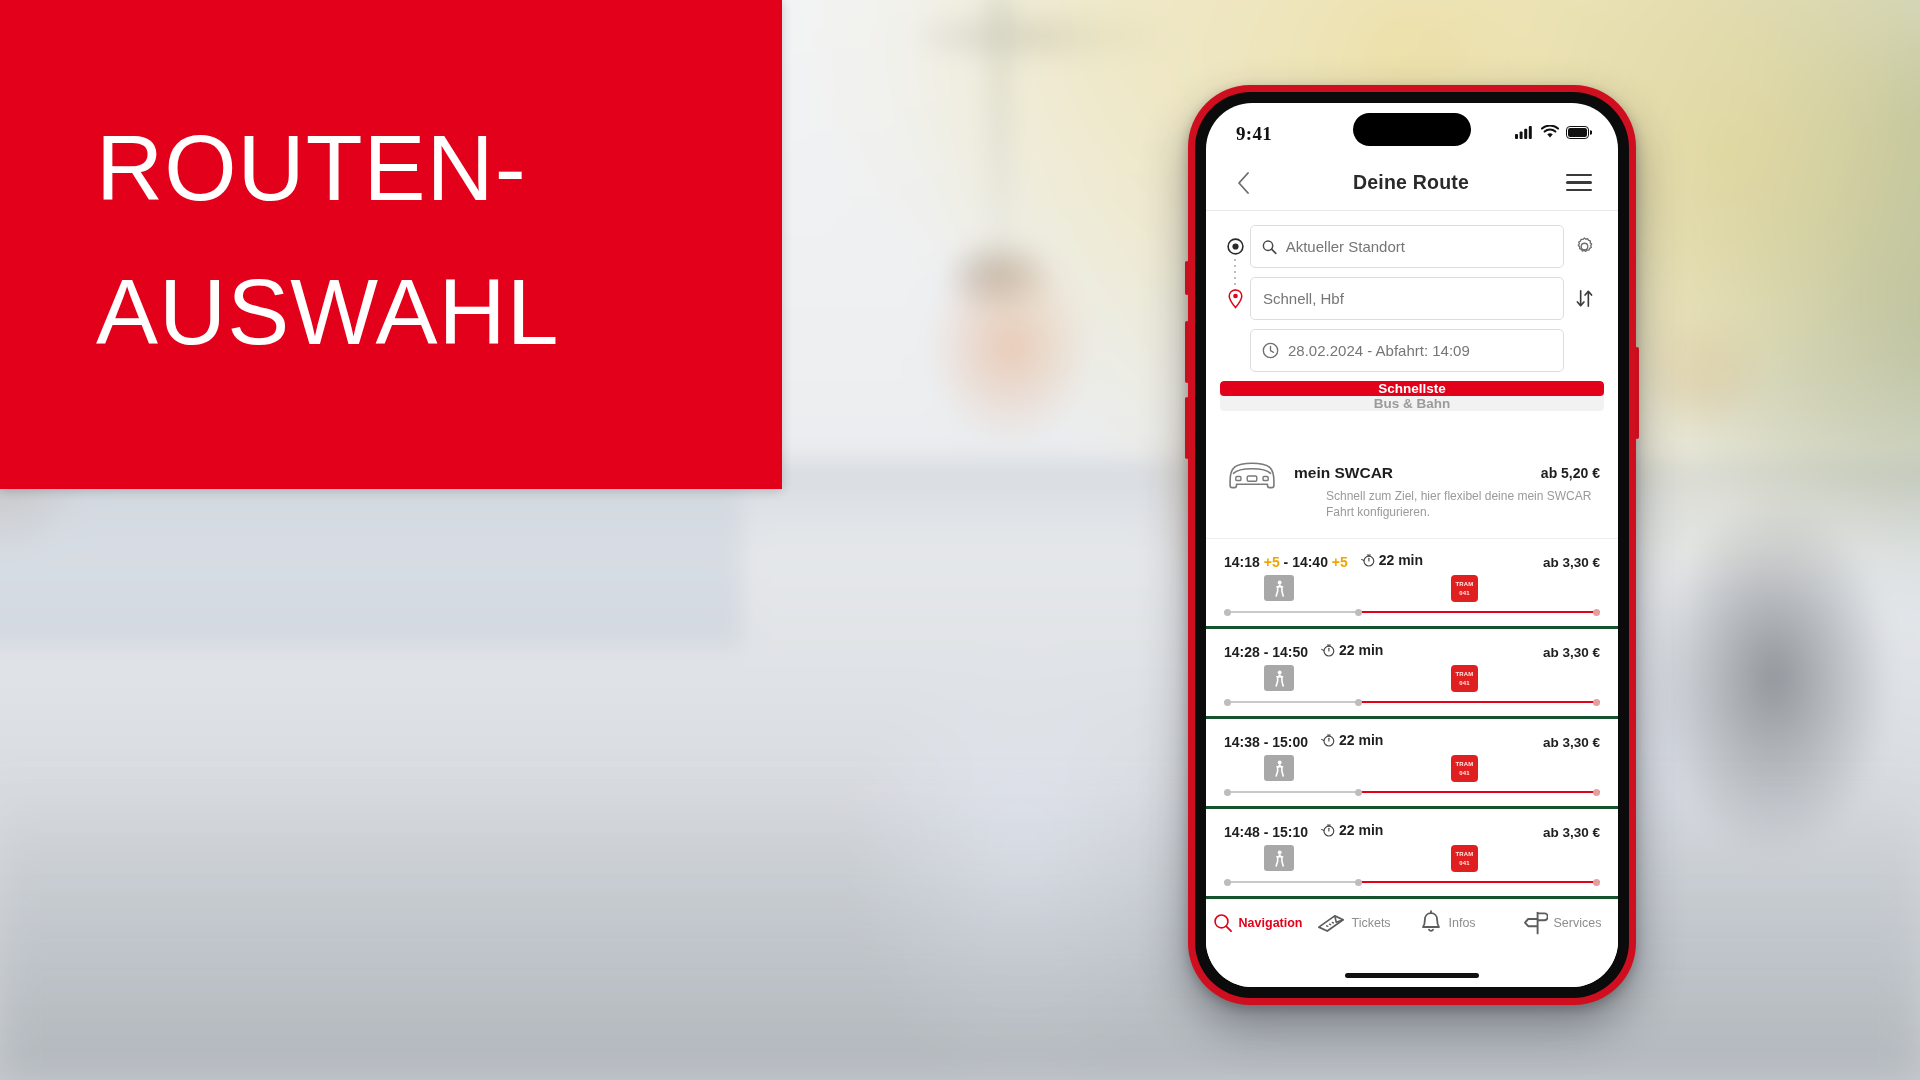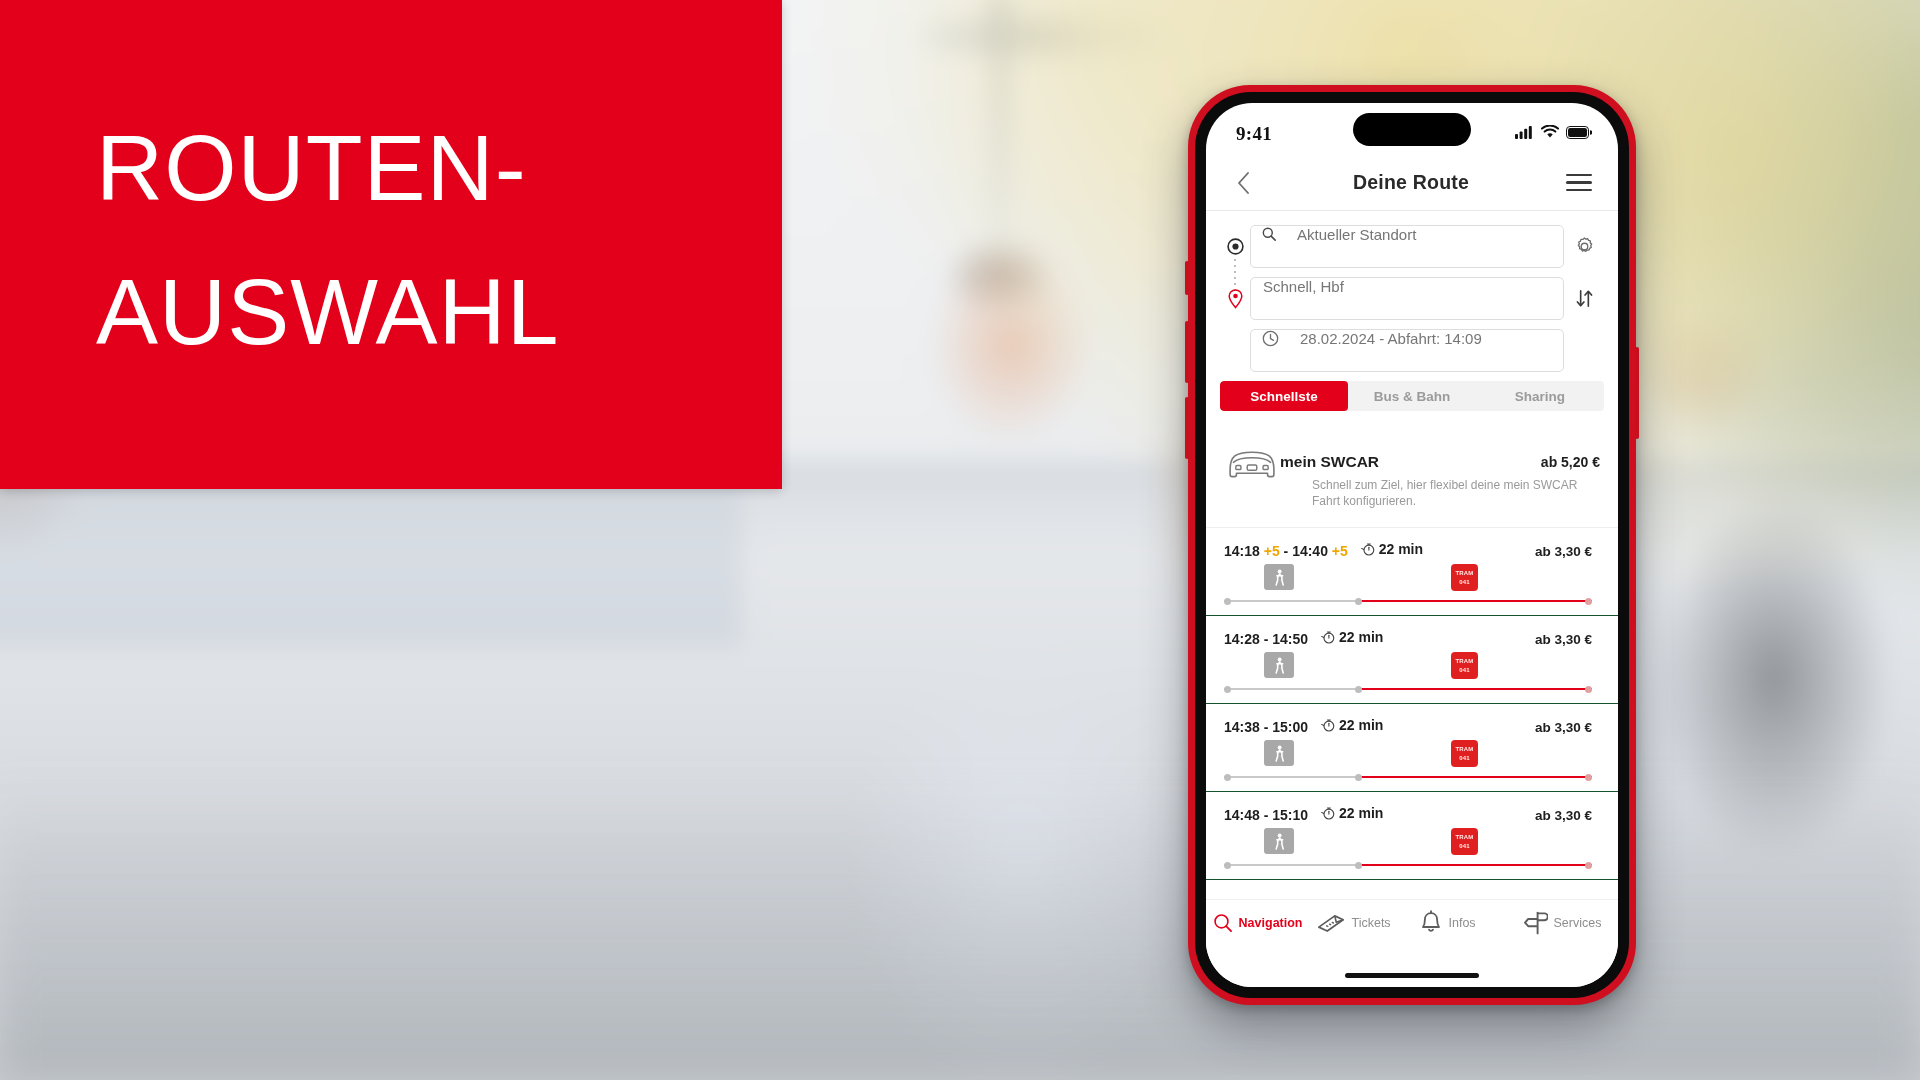--- a/index.html
+++ b/index.html
@@ -138,60 +138,60 @@
   .formRow { display: flex; align-items: center; padding: 0 14px; margin-bottom: 9px; }
   .railcol {
     width: 30px; flex: 0 0 30px;
     display: flex; align-items: center; justify-content: center;
     position: relative; align-self: stretch;
   }
   .field {
     flex: 1 1 auto; height: 43px;
     border: 1px solid #dddddd; border-radius: 5px;
     background: #fff;
-    display: flex; align-items: flex-start; gap: 21px;
+    display: flex; align-items: center; gap: 9px;
     padding: 0 12px;
     font-size: 15px; color: #767676;
   }
   .field.withIcon { padding-left: 11px; }
   .sidecol { width: 40px; flex: 0 0 40px; display: flex; align-items: center; justify-content: center; }
   #dotRail {
     position: absolute; left: 50%; transform: translateX(-50%);
     top: 34px; width: 2px; height: 36px;
     background: repeating-linear-gradient(180deg,#bdbdbd 0 2px, transparent 2px 6px);
   }
 
   
   #tabs {
-    margin: 6px 14px 0 14px;
+    margin: 6px 14px 11px 14px;
     height: 30px;
     background: #f2f2f2; border-radius: 4px;
-    display: flex; align-items: stretch; overflow: hidden;
+    display: flex; align-items: stretch; overflow: hidden; flex-direction: column;
   }
   .tab {
     flex: 1 1 0; display: flex; align-items: center; justify-content: center;
     font-size: 13.5px; color: #9b9b9b; font-weight: bold; cursor: pointer;
   }
   .tab.active { background: #e2001a; color: #fff; border-radius: 4px; }
 
   
   #swcar {
-    display: flex; align-items: flex-start; 
+    display: flex; align-items: flex-start; gap: 14px;
     padding: 24px 18px 18px 18px;
     border-bottom: 1px solid #eeeeee;
   }
   #swcarTexts { flex: 1 1 auto; }
   .swcarHeadRow { display: flex; align-items: baseline; justify-content: space-between; }
   #swcarTitle { font-size: 15.5px; font-weight: bold; color: #1e1e1e; }
   #swcarPrice { font-size: 14px; font-weight: bold; color: #1e1e1e; margin-top: 9px; }
   #swcarDesc { font-size: 12px; color: #9a9a9a; line-height: 1.35; margin-top: 6px; max-width: 270px; margin-left: 32px; }
 
   
   #routelist { flex: 1 1 auto; overflow: hidden; }
-  .route { padding: 13px 26px 9px 18px; border-bottom: 1px solid #14532d; }
+  .route { padding: 13px 18px 9px 18px; border-bottom: 3px solid #14532d; }
   .routeTop { display: flex; align-items: baseline; justify-content: space-between; }
   .routeTimes { font-size: 14px; font-weight: bold; color: #1e1e1e; white-space: nowrap; }
   .delay { color: #f0a500; font-weight: bold; }
   .dur { display: inline-flex; align-items: center; gap: 4px; margin-left: 9px; font-weight: bold; color: #1e1e1e; }
   .routePrice { font-size: 13.5px; font-weight: bold; color: #1e1e1e; white-space: nowrap; }
   .routeMid { position: relative; height: 30px; margin-top: 5px; }
   .walkChip {
     position: absolute; left: 40px; top: 0;
     width: 30px; height: 26px; border-radius: 3px; background: #a8a8a8;
     display: flex; align-items: center; justify-content: center;

